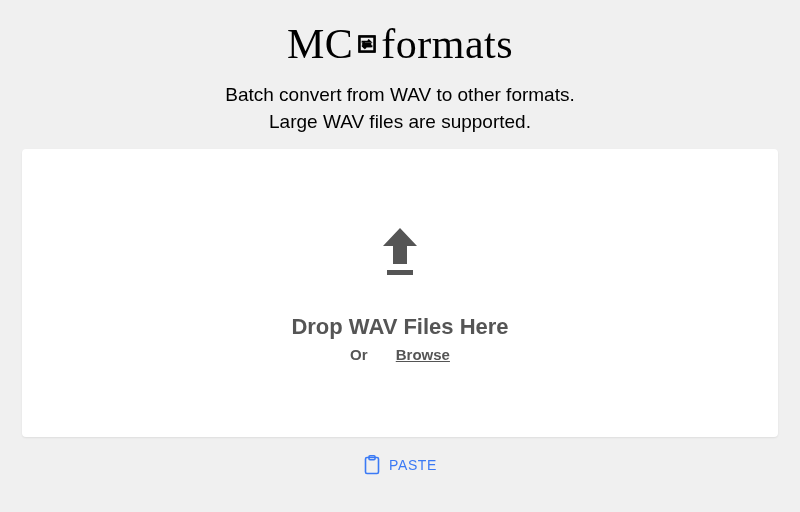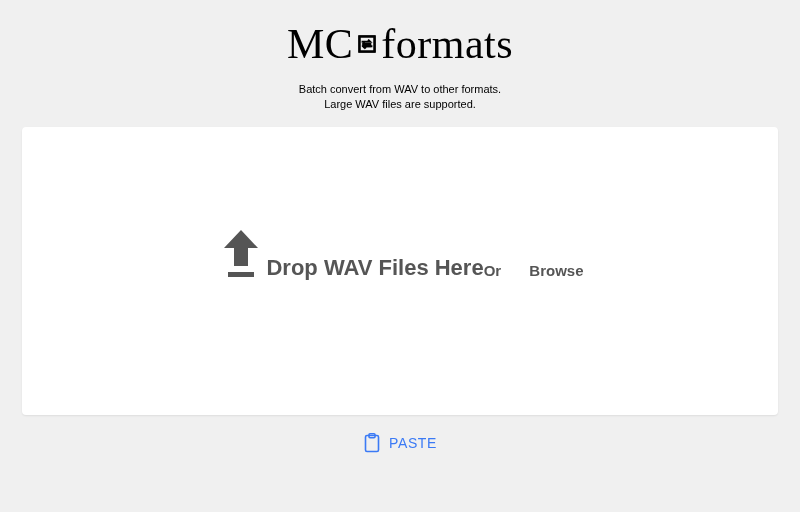--- a/index.html
+++ b/index.html
@@ -26,52 +26,53 @@
       display: flex;
       align-items: center;
       justify-content: center;
     }
     .logo-icon {
       display: inline-flex;
       align-items: center;
       margin: 0 1px;
     }
     .subtitle {
-      font-size: 11px;
+      font-size: 19px;
       color: #000;
       margin-top: 14px;
       line-height: 1.4;
     }
     .dropzone {
       width: 756px;
       height: 288px;
       background: #fff;
       border-radius: 4px;
       box-shadow: 0 1px 2px rgba(0,0,0,0.08);
       display: flex;
-      flex-direction: row;
+      flex-direction: column;
       align-items: center;
       justify-content: center;
       cursor: pointer;
     }
     .upload-icon {
       margin-bottom: 30px;
     }
     .drop-title {
       font-size: 22px;
       font-weight: 700;
       color: #555;
       margin-bottom: 6px;
     }
     .drop-sub {
       font-size: 15px;
       font-weight: 700;
       color: #555;
     }
     .drop-sub .browse {
+      text-decoration: underline;
       padding-left: 24px;
     }
     .actions {
       display: flex;
       gap: 44px;
       margin-top: 18px;
       align-items: center;
     }
     .action-btn {
       display: flex;

